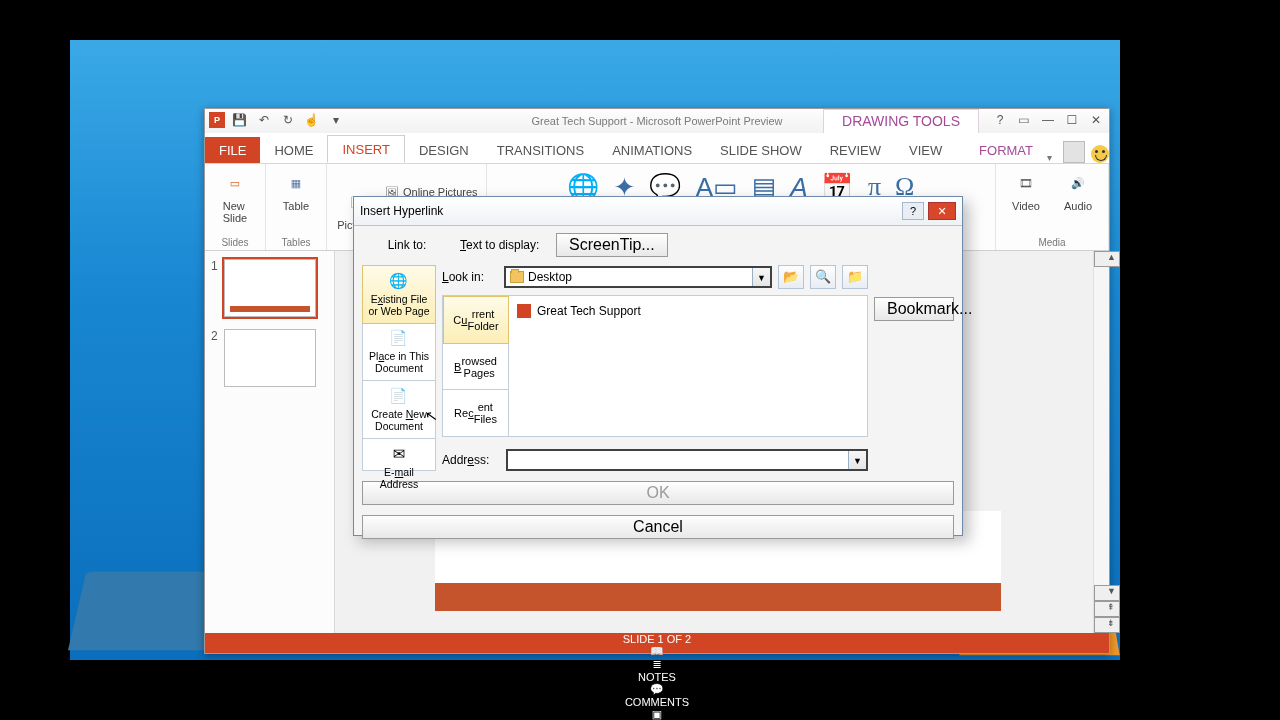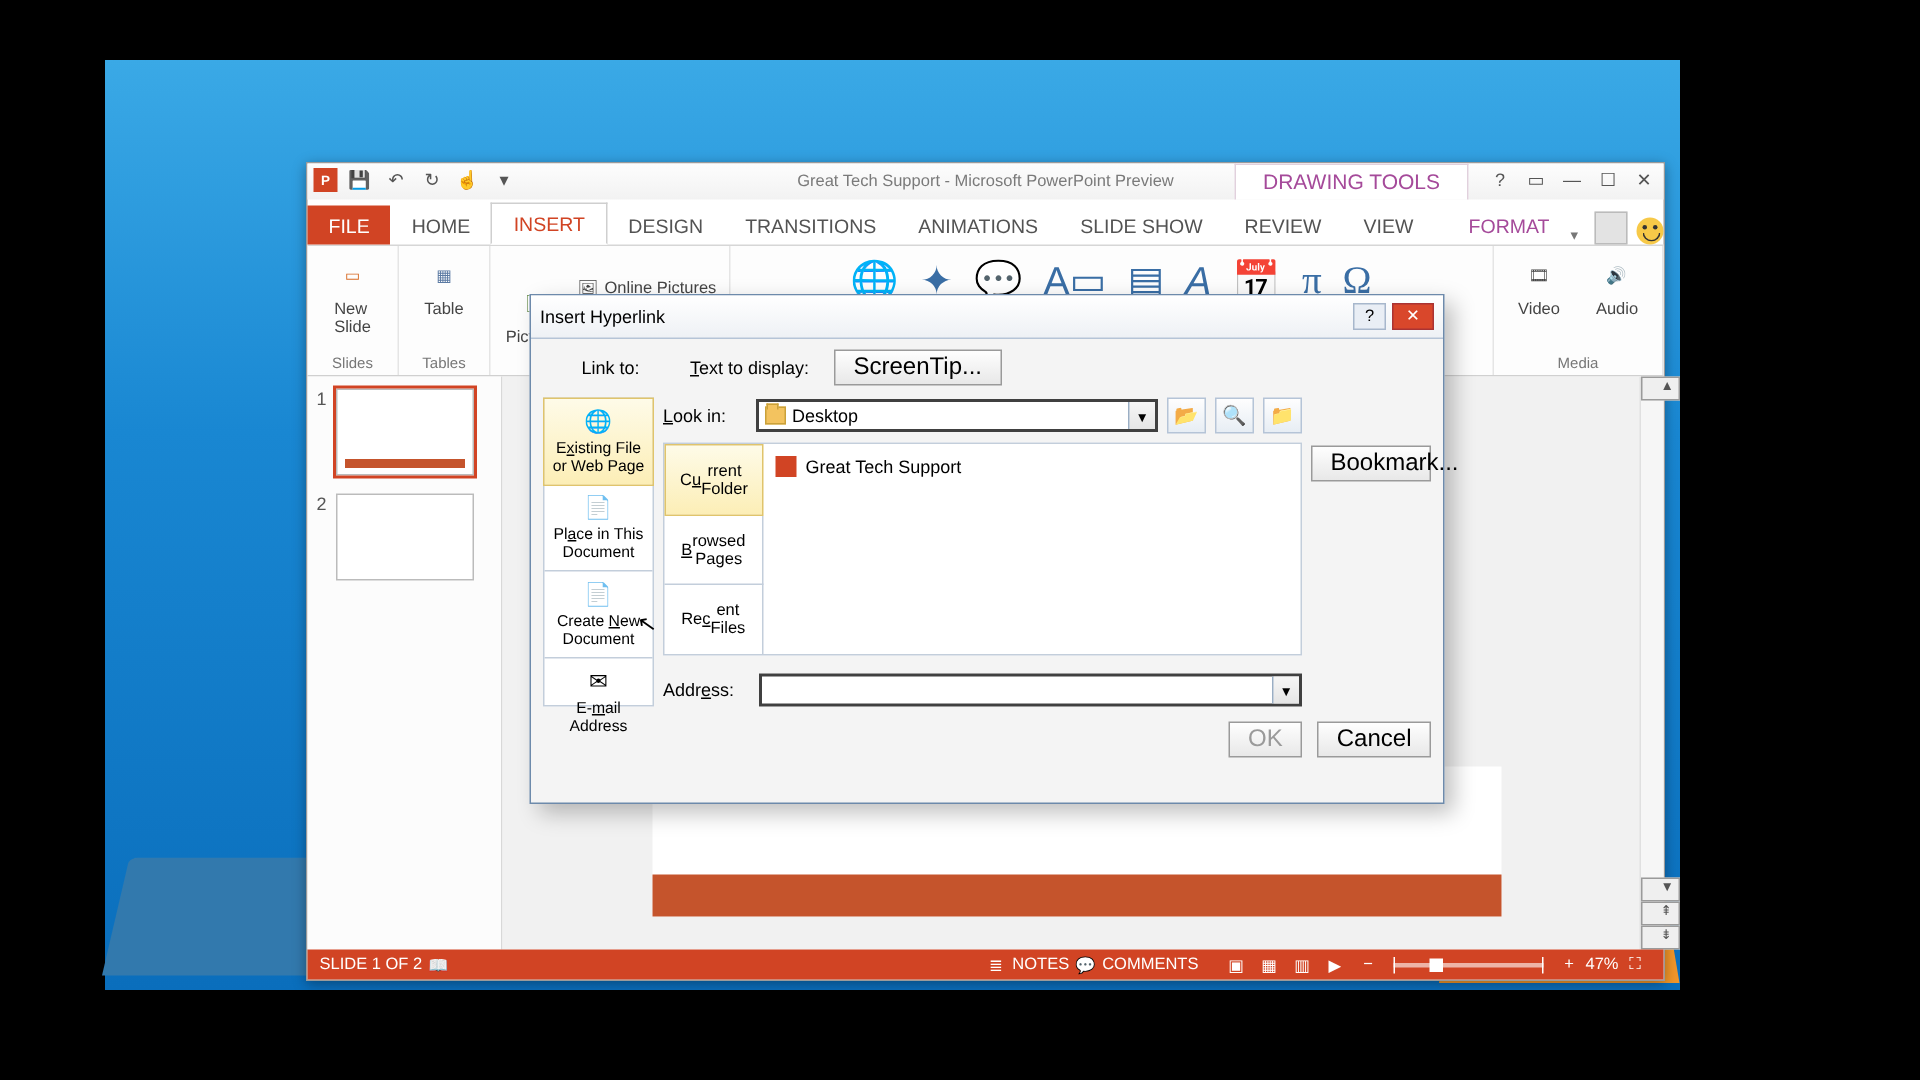--- a/index.html
+++ b/index.html
@@ -54,21 +54,21 @@
   .thumb .num{font-size:12px; color:#555;}
   .thumb .tslide{ width:92px; height:58px; background:#fff; border:1px solid #bbb; position:relative;}
   .thumb.sel .tslide{ outline:2px solid #d14424;}
   .thumb .bar{position:absolute; left:5px; right:5px; bottom:4px; height:6px; background:#c5542c;}
   .editor{ flex:1; background:#f1f1f1; position:relative; }
   .scrollv{ position:absolute; right:0; top:0; bottom:0; width:16px; background:#f6f6f6; border-left:1px solid #e0e0e0;}
   .scrollv .btn{position:absolute; left:0; right:0; height:16px; background:#efefef; text-align:center; font-size:9px; color:#555;}
   .canvas-slide{ position:absolute; left:100px; top:260px; width:566px; height:100px; background:#fff; }
   .canvas-slide .bar{position:absolute; left:0; right:0; bottom:0; height:28px; background:#c5542c;}
 
-  .status{ position:absolute; left:0; right:0; bottom:0; height:20px; background:#d14424; color:#fff; font-size:11px; display:flex; align-items:center; padding:0 8px; }
+  .status{ position:absolute; left:0; right:0; bottom:0; height:20px; background:#d14424; color:#fff; font-size:11px; display:flex; align-items:center; padding:0 20px;flex-direction:column; }
   .status .sp{flex:1;}
   .status .sic{width:22px; text-align:center;}
   .status .zoom{letter-spacing:0;}
   .zline{ width:100px; height:3px; background:rgba(255,255,255,.6); position:relative; margin:0 6px;}
   .zline::before,.zline::after{content:"";position:absolute;top:-4px;width:1px;height:11px;background:#fff;}
   .zline::before{left:0;} .zline::after{right:0;}
   .zline .dot{position:absolute; left:24px; top:-3px; width:9px; height:9px; background:#fff;}
 
   
   .dialog{ position:absolute; left:283px; top:156px; width:610px; height:340px; background:#f4f4f4; border:1px solid #6d8aab; box-shadow:6px 6px 14px rgba(0,0,0,.25); z-index:50;}
@@ -102,21 +102,21 @@
   .btabs .bt{ flex:1; border-right:1px solid #c3cedb; border-bottom:1px solid #c3cedb; font-size:11px; text-align:center; display:flex; align-items:center; justify-content:center; padding:4px; cursor:pointer;}
   .btabs .bt.sel{ background:linear-gradient(#fefbe8,#fceeb6); border:1px solid #e0c46b; }
   .btabs .bt:last-child{border-bottom:none;}
   .filelist{ flex:1; padding:6px; font-size:12px;}
   .filelist .it{ display:flex; align-items:center; gap:6px; padding:2px;}
   .filelist .fic{ width:14px; height:14px; background:#d14424;}
 
   .rightcol{ width:80px; display:flex; flex-direction:column; gap:6px;}
 
   .addrrow{ display:flex; align-items:center; gap:8px; font-size:12px; margin-top:6px;}
-  .btnrow{ display:flex; justify-content:flex-end; gap:10px; margin-top:10px;}
+  .btnrow{ display:flex; justify-content:flex-end; gap:10px; margin-top:10px;flex-direction:column;}
 
   u.ak{text-decoration:underline;}
   .folder-ic{width:14px;height:12px;background:#f3c35f;border:1px solid #caa13a;display:inline-block;position:relative;}
   .folder-ic::before{content:"";position:absolute;top:-3px;left:0;width:6px;height:3px;background:#f3c35f;border:1px solid #caa13a;border-bottom:none;}
   .cursor{position:absolute; left:62px; top:84px; font-size:15px; transform:rotate(-10deg); z-index:60; color:#000;}
 </style>
 </head>
 <body>
 
 <div class="desktop">

